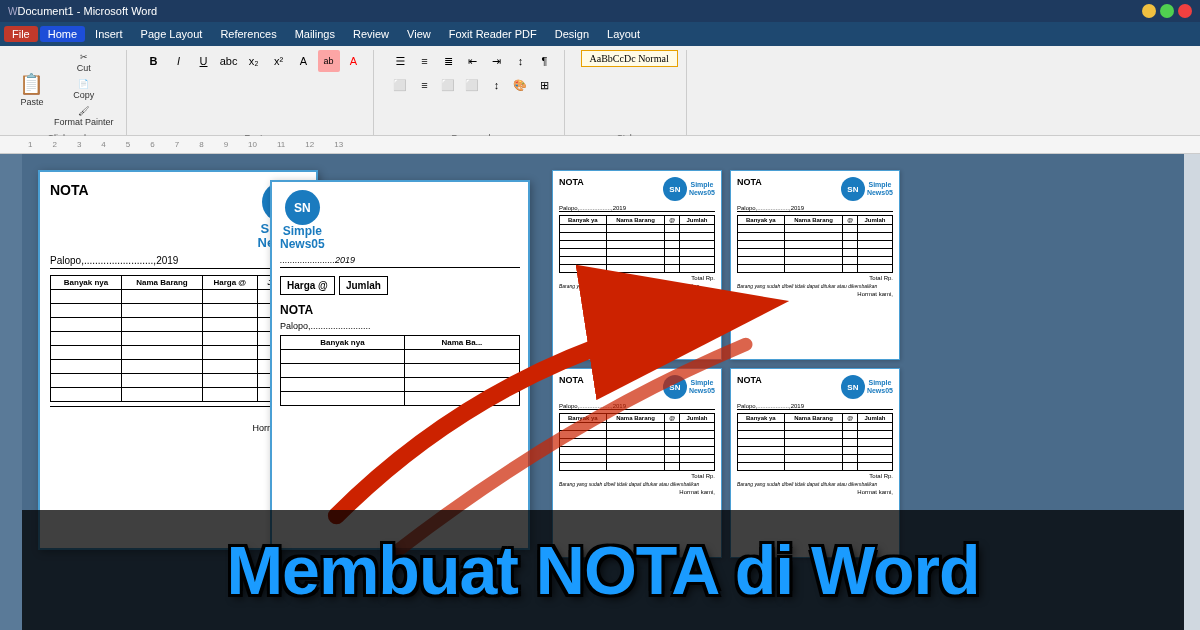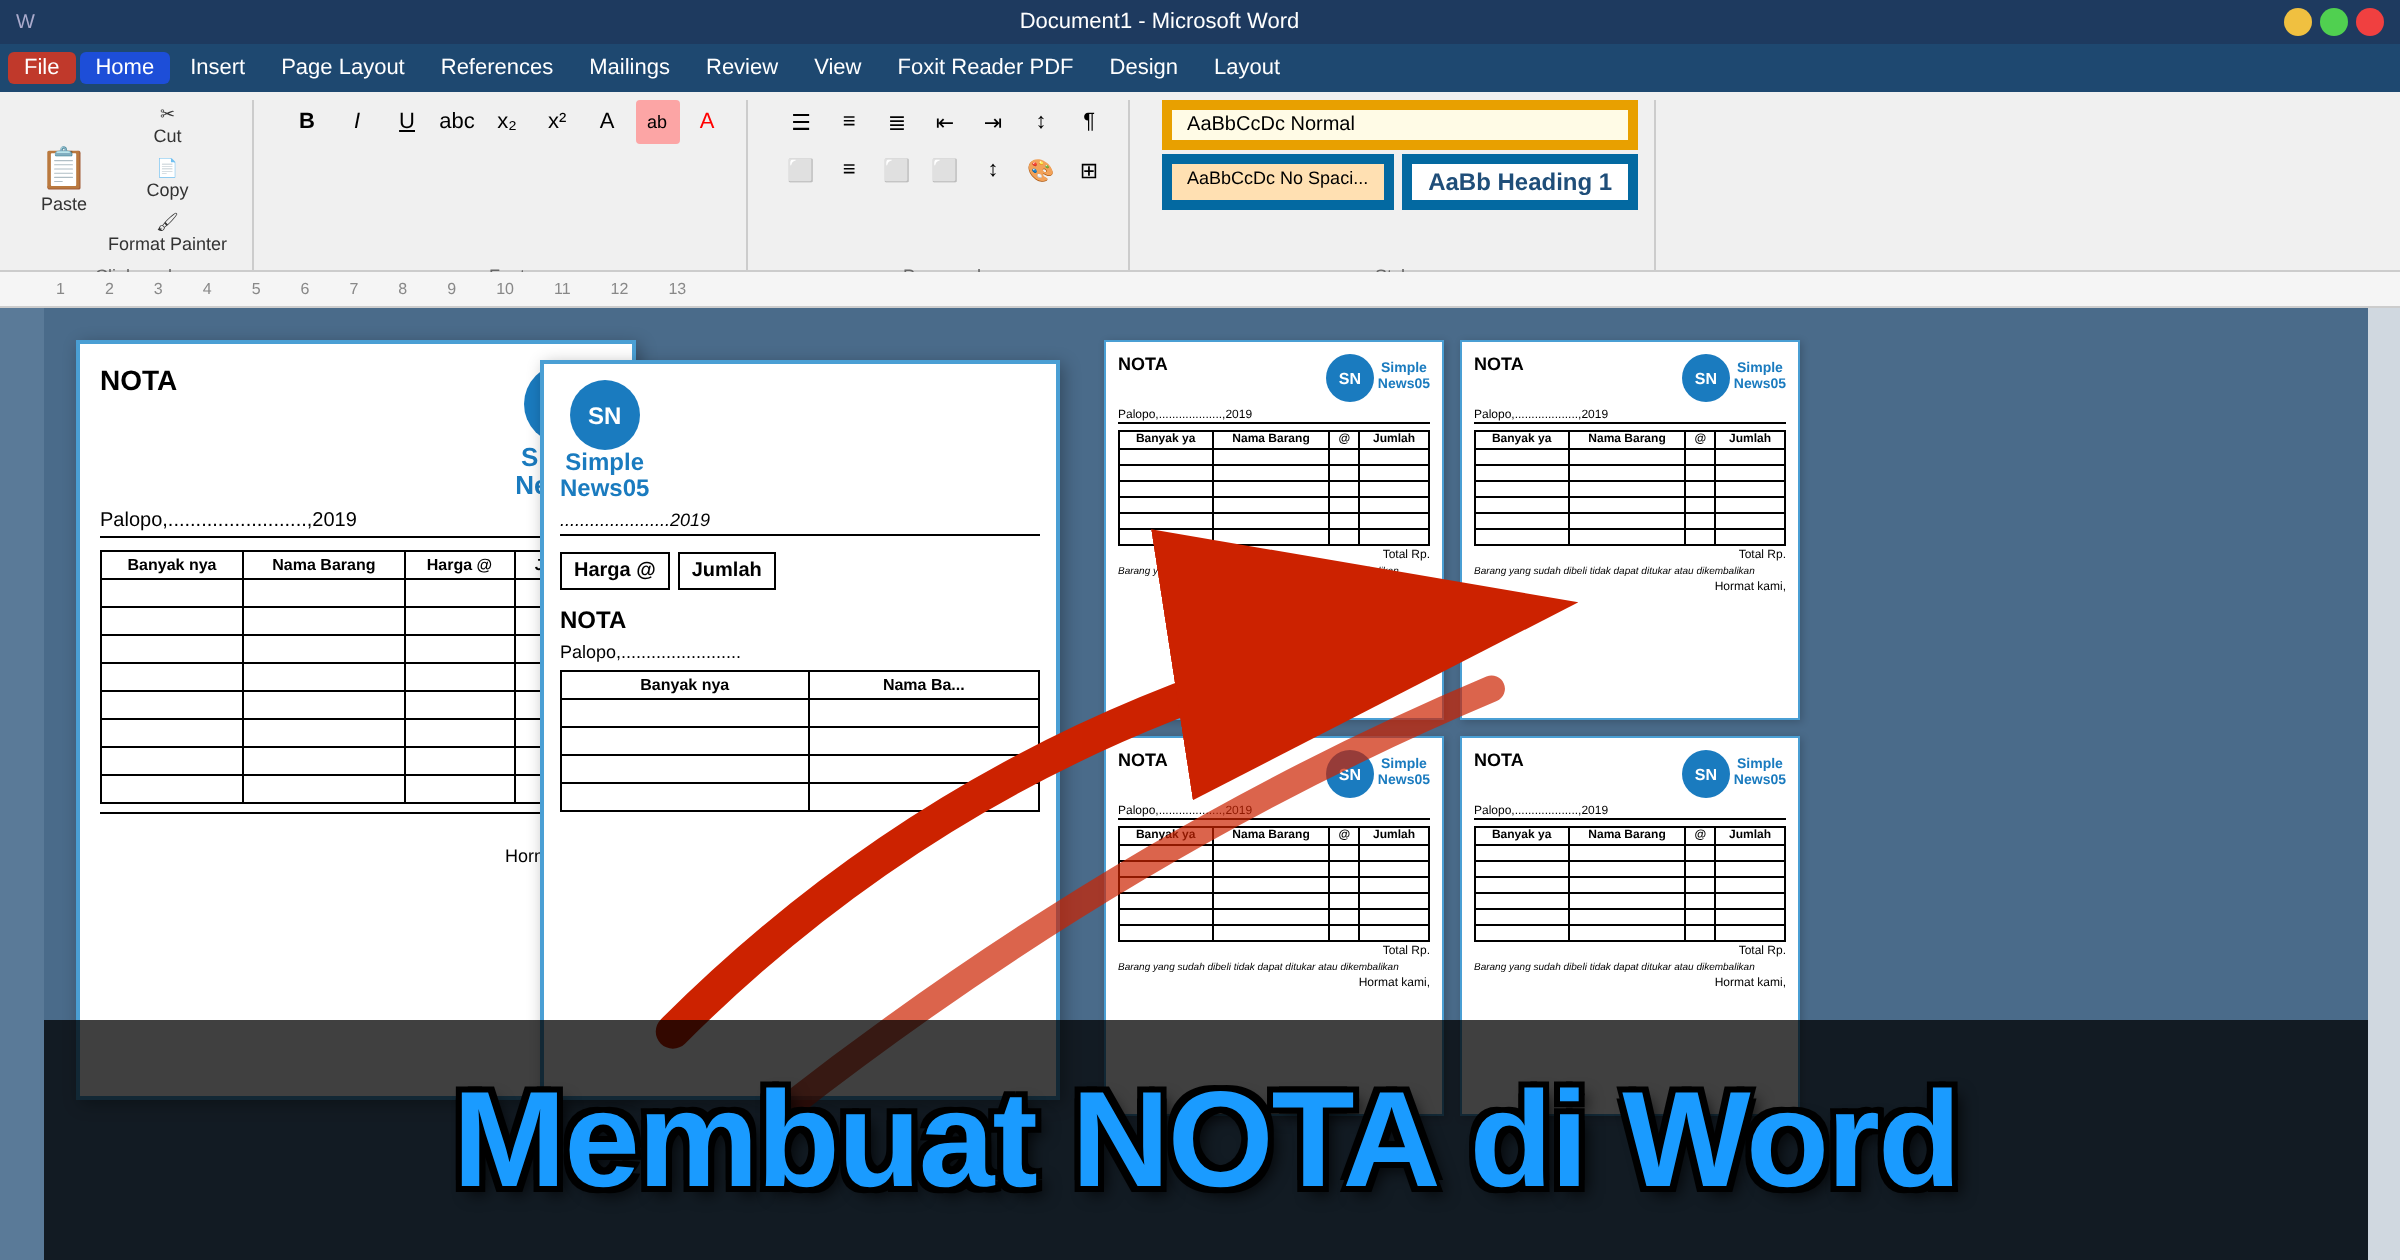--- a/index.html
+++ b/index.html
@@ -16,21 +16,21 @@
       background: #1e3a5f;
       height: 22px;
       display: flex;
       align-items: center;
       padding: 0 8px;
       color: white;
       font-size: 11px;
     }
     .title-bar-text {
       flex: 1;
-      text-align: center;
+      text-align: left;
       font-size: 11px;
     }
     .window-controls {
       display: flex;
       gap: 4px;
     }
     .win-btn {
       width: 14px;
       height: 14px;
       border-radius: 50%;
@@ -174,26 +174,27 @@
     .format-btn.italic { font-style: italic; }
     .format-btn.underline { text-decoration: underline; }
 
     
     .styles-gallery {
       display: flex;
       flex-direction: column;
       gap: 2px;
     }
     .style-item {
-      border: 5px solid #0369a1;
+      border: 1px solid #0369a1;
       padding: 2px 8px;
       font-size: 10px;
       cursor: pointer;
       background: white;
       min-width: 80px;
+      font-family: Liberation Serif, serif;
     }
     .style-item.normal { background: #fffbe6; border-color: #e8a000; }
     .style-item.heading { color: #1f4e79; font-size: 12px; font-weight: bold; }
 
     
     .ruler {
       background: #f5f5f5;
       height: 18px;
       border-bottom: 1px solid #ccc;
       display: flex;
@@ -577,24 +578,20 @@
             <button class="format-btn">🎨</button>
             <button class="format-btn">⊞</button>
           </div>
         </div>
         <span class="ribbon-group-label">Paragraph</span>
       </div>
 
       <div class="ribbon-group">
         <div class="styles-gallery">
           <div class="style-item normal">AaBbCcDc Normal</div>
-          <div style="display:flex;gap:4px;">
-            <div class="style-item" style="font-size:9px;background:#ffe0b2;">AaBbCcDc No Spaci...</div>
-            <div class="style-item heading">AaBb Heading 1</div>
-          </div>
         </div>
         <span class="ribbon-group-label">Styles</span>
       </div>
     </div>
   </div>
 
   <div class="ruler">
     <div class="ruler-marks">
       <span>1</span>
         <span>2</span>

